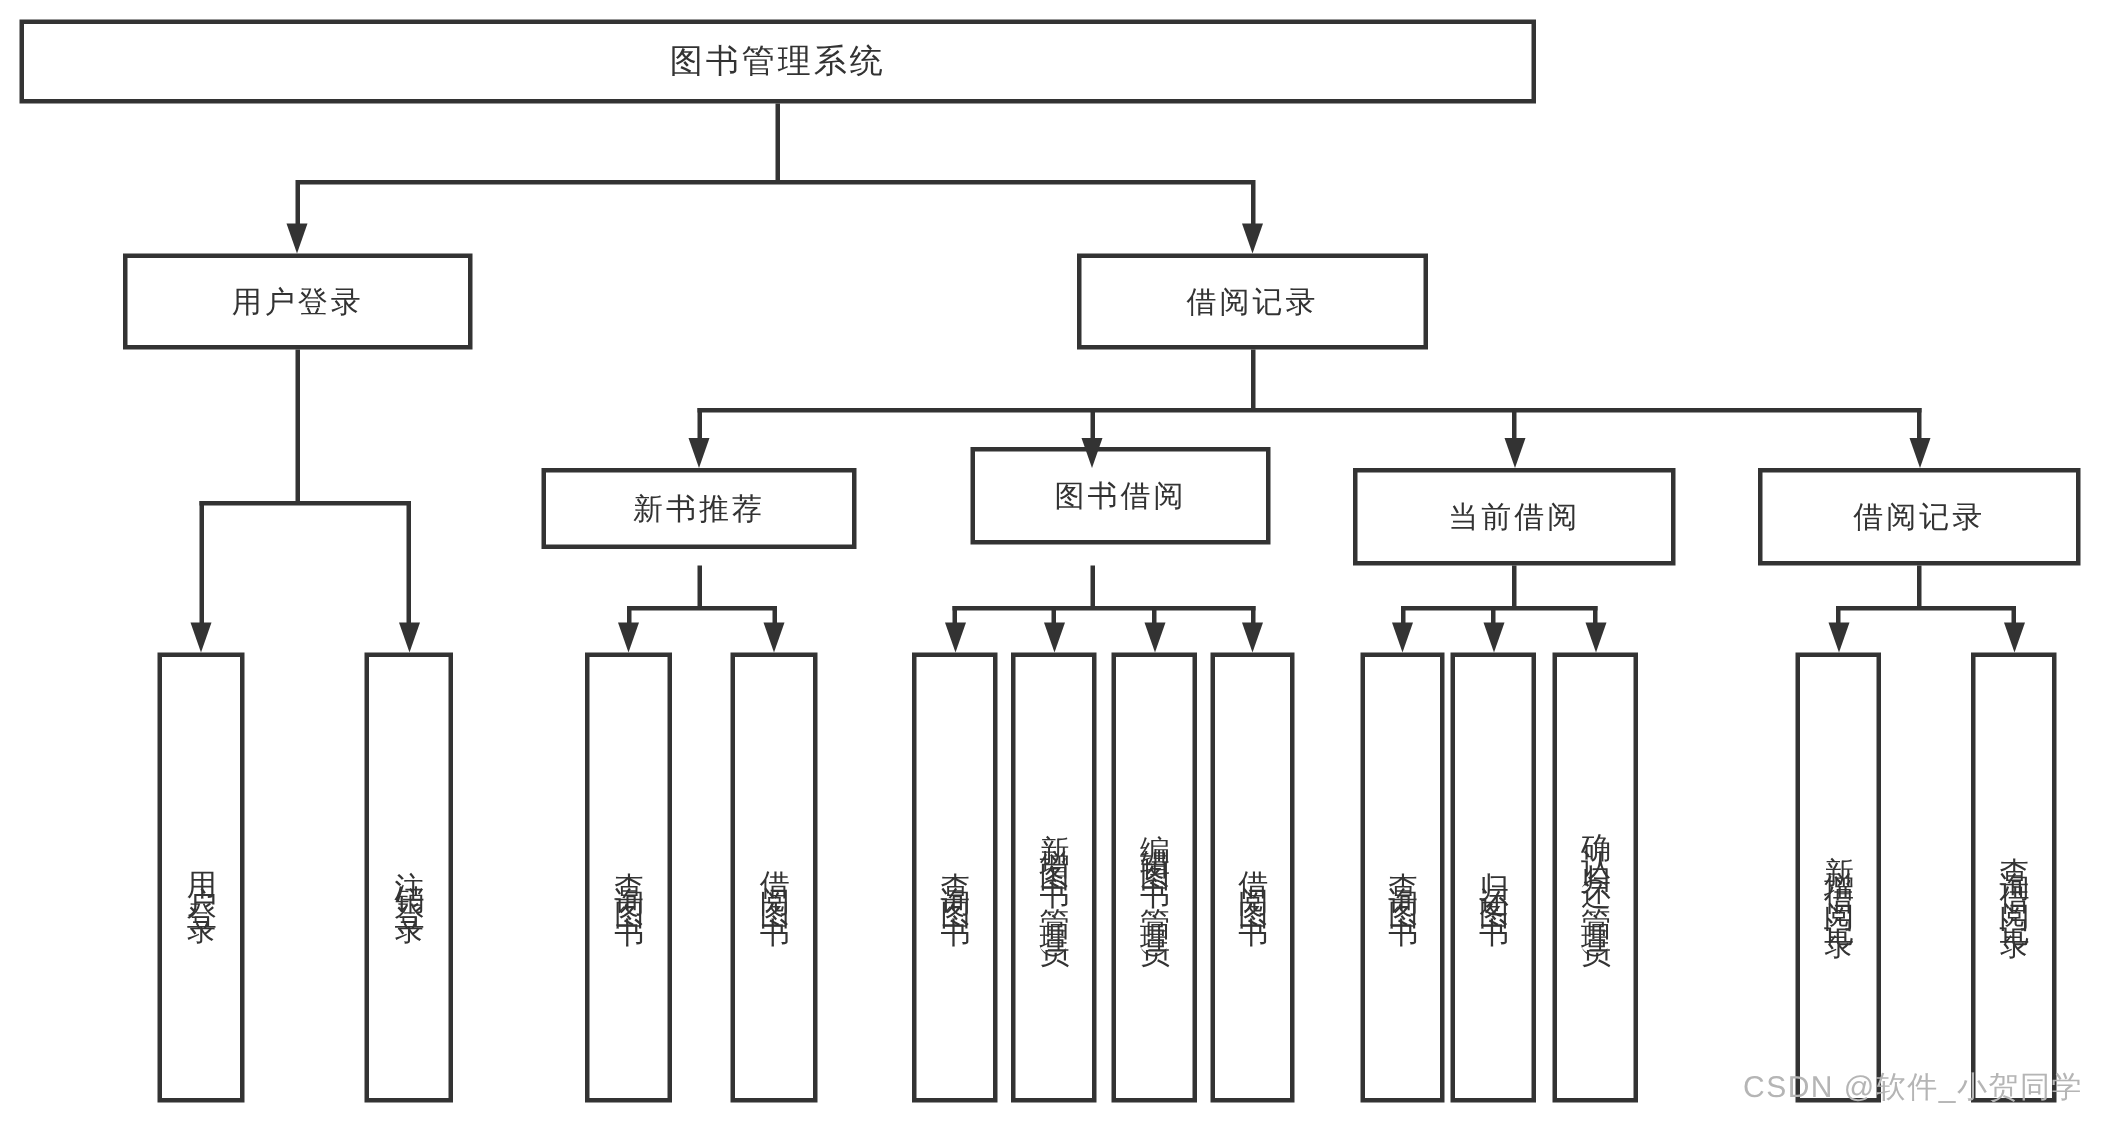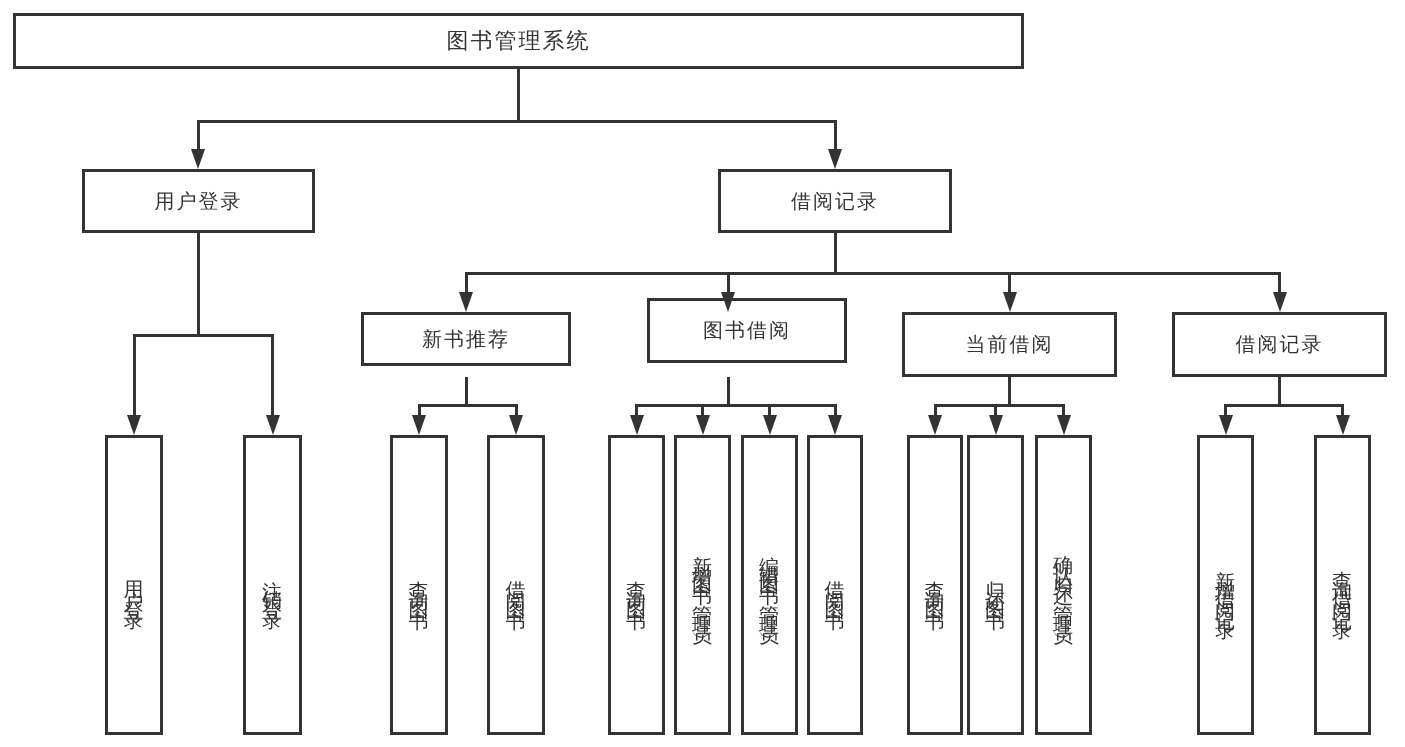--- a/index.html
+++ b/index.html
@@ -118,20 +118,21 @@
     <span class="vtext">确认归还（管理员）</span>
   </div>
 
   <div class="node leaf" style="left:1197px;top:435px;width:57px;height:300px;">
     <span class="vtext">新增借阅记录</span>
   </div>
   <div class="node leaf" style="left:1314px;top:435px;width:57px;height:300px;">
     <span class="vtext">查询借阅记录</span>
   </div>
 
+  <div id="watermark">CSDN @软件_小贺同学</div>
 <div class="vline" style="left: 516.5px; top: 69px; width: 3px; height: 52.5px;"></div>
     <div class="vline" style="left: 196.5px; top: 120px; width: 3px; height: 32px;"></div>
     <div class="vline" style="left: 833.5px; top: 120px; width: 3px; height: 32px;"></div>
     <div class="vline" style="left: 833.5px; top: 233px; width: 3px; height: 40.5px;"></div>
     <div class="vline" style="left: 464.5px; top: 272px; width: 3px; height: 24px;"></div>
     <div class="vline" style="left: 726.5px; top: 272px; width: 3px; height: 24px;"></div>
     <div class="vline" style="left: 1008px; top: 272px; width: 3px; height: 24px;"></div>
     <div class="vline" style="left: 1278px; top: 272px; width: 3px; height: 24px;"></div>
     <div class="vline" style="left: 196.5px; top: 233px; width: 3px; height: 102.5px;"></div>
     <div class="vline" style="left: 132.5px; top: 334px; width: 3px; height: 84px;"></div>

